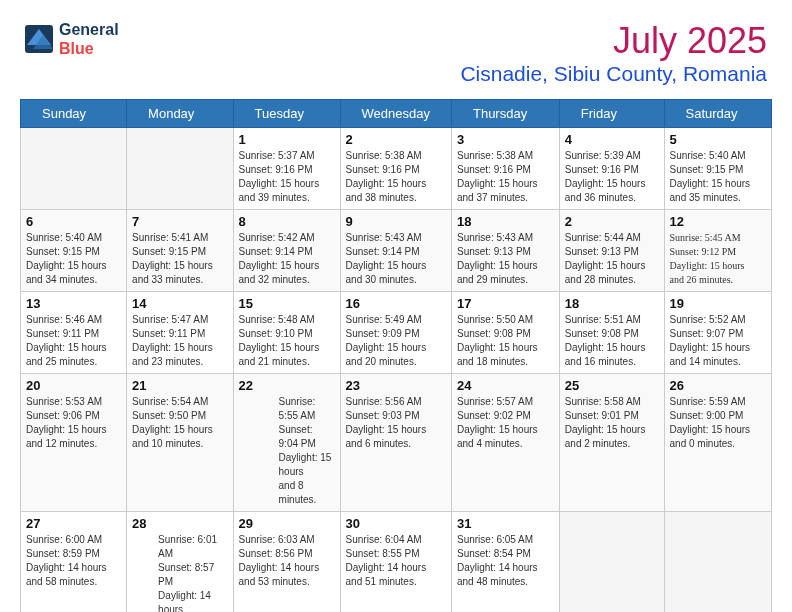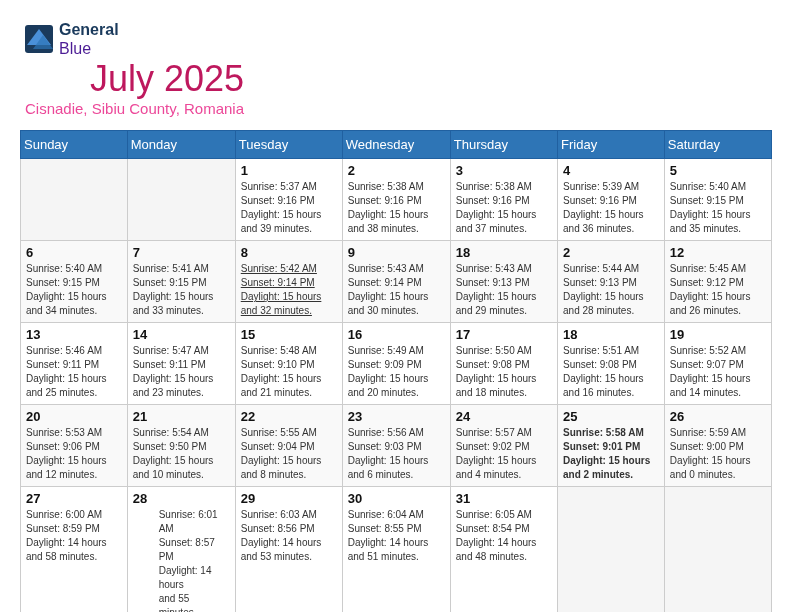--- a/index.html
+++ b/index.html
@@ -8,50 +8,49 @@
       background: #fff;
       width: 792px;
       min-height: 612px;
       padding: 10px;
     }
     .header {
       display: flex;
       align-items: flex-start;
       justify-content: space-between;
       padding: 10px 15px 5px 15px;
-      flex-direction: column;
     }
     .logo {
       display: flex;
       align-items: center;
       gap: 4px;
     }
     .title-block {
       text-align: right;
     }
     .main-title {
       font-size: 36px;
       color: #be185d;
       font-weight: normal;
     }
     .subtitle {
-      font-size: 15px;
-      color: #ec4899;
+      font-size: 21px;
+      color: #1d4ed8;
     }
     .calendar {
       margin: 8px 10px;
       border-collapse: collapse;
       width: calc(100% - 20px);
       border: 1px solid #ccc;
     }
     .calendar th {
       background: #2e75b6;
       color: #fff;
       font-size: 13px;
-      padding: 6px 3px;
+      padding: 6px 21px;
       text-align: left;
       border: 1px solid #2060a0;
       font-weight: normal;
     }
     .calendar td {
       border: 1px solid #ccc;
       vertical-align: top;
       padding: 4px 5px;
       width: 110px;
       min-height: 80px;
@@ -82,21 +81,21 @@
 
 <div class="header">
   <div class="logo">
     <svg width="30" height="28" viewBox="0 0 30 28">
       <rect x="0" y="0" width="28" height="28" rx="3" fill="#1a3a5c"></rect>
       <polygon points="14,4 26,20 2,20" fill="#4a90d9"></polygon>
       <polygon points="18,10 28,24 8,24" fill="#2e75b6" opacity="0.7"></polygon>
     </svg>
     <div>
       <div style="font-size:16px;font-weight:bold;color:#1a3a5c;line-height:1.2">General</div>
-      <div style="font-size:16px;font-weight:normal;color:#4c1d95;line-height:1.2">Blue</div>
+      <div style="font-size:16px;font-weight:bold;color:#ef4444;line-height:1.2">Blue</div>
     </div>
   </div>
   <div class="title-block">
     <div class="main-title">July 2025</div>
     <div class="subtitle">Cisnadie, Sibiu County, Romania</div>
   </div>
 </div>
 
 <table class="calendar">
   <thead>
@@ -160,21 +159,21 @@
         </td>
         <td>
           <div class="day-number">7</div>
           <div class="day-info" style="white-space: pre-line;">Sunrise: 5:41 AM
 Sunset: 9:15 PM
 Daylight: 15 hours
 and 33 minutes.</div>
         </td>
         <td>
           <div class="day-number">8</div>
-          <div class="day-info" style="white-space: pre-line; text-decoration: underline;">Sunrise: 5:42 AM
+          <div class="day-info" style="white-space: pre-line;">Sunrise: 5:42 AM
 Sunset: 9:14 PM
 Daylight: 15 hours
 and 32 minutes.</div>
         </td>
         <td>
           <div class="day-number">9</div>
           <div class="day-info" style="white-space: pre-line;">Sunrise: 5:43 AM
 Sunset: 9:14 PM
 Daylight: 15 hours
 and 30 minutes.</div>
@@ -188,21 +187,21 @@
         </td>
         <td>
           <div class="day-number">2</div>
           <div class="day-info" style="white-space: pre-line;">Sunrise: 5:44 AM
 Sunset: 9:13 PM
 Daylight: 15 hours
 and 28 minutes.</div>
         </td>
         <td>
           <div class="day-number">12</div>
-          <div class="day-info" style="white-space: pre-line;">Sunrise: 5:45 AM
+          <div class="day-info" style="white-space: pre-line; font-family: Liberation Serif, serif;">Sunrise: 5:45 AM
 Sunset: 9:12 PM
 Daylight: 15 hours
 and 26 minutes.</div>
         </td>
       </tr>
       <tr>
         <td>
           <div class="day-number">13</div>
           <div class="day-info" style="white-space: pre-line;">Sunrise: 5:46 AM
 Sunset: 9:11 PM
@@ -262,42 +261,42 @@
         </td>
         <td>
           <div class="day-number">21</div>
           <div class="day-info" style="white-space: pre-line;">Sunrise: 5:54 AM
 Sunset: 9:50 PM
 Daylight: 15 hours
 and 10 minutes.</div>
         </td>
         <td>
           <div class="day-number">22</div>
-          <div class="day-info" style="white-space: pre-line;">Sunrise: 5:55 AM
+          <div class="day-info" style="white-space: pre-line; margin-left: 40px;">Sunrise: 5:55 AM
 Sunset: 9:04 PM
 Daylight: 15 hours
 and 8 minutes.</div>
         </td>
         <td>
           <div class="day-number">23</div>
           <div class="day-info" style="white-space: pre-line;">Sunrise: 5:56 AM
 Sunset: 9:03 PM
 Daylight: 15 hours
 and 6 minutes.</div>
         </td>
         <td>
           <div class="day-number">24</div>
           <div class="day-info" style="white-space: pre-line;">Sunrise: 5:57 AM
 Sunset: 9:02 PM
 Daylight: 15 hours
 and 4 minutes.</div>
         </td>
         <td>
           <div class="day-number">25</div>
-          <div class="day-info" style="white-space: pre-line; font-weight: bold;">Sunrise: 5:58 AM
+          <div class="day-info" style="white-space: pre-line;">Sunrise: 5:58 AM
 Sunset: 9:01 PM
 Daylight: 15 hours
 and 2 minutes.</div>
         </td>
         <td>
           <div class="day-number">26</div>
           <div class="day-info" style="white-space: pre-line;">Sunrise: 5:59 AM
 Sunset: 9:00 PM
 Daylight: 15 hours
 and 0 minutes.</div>

